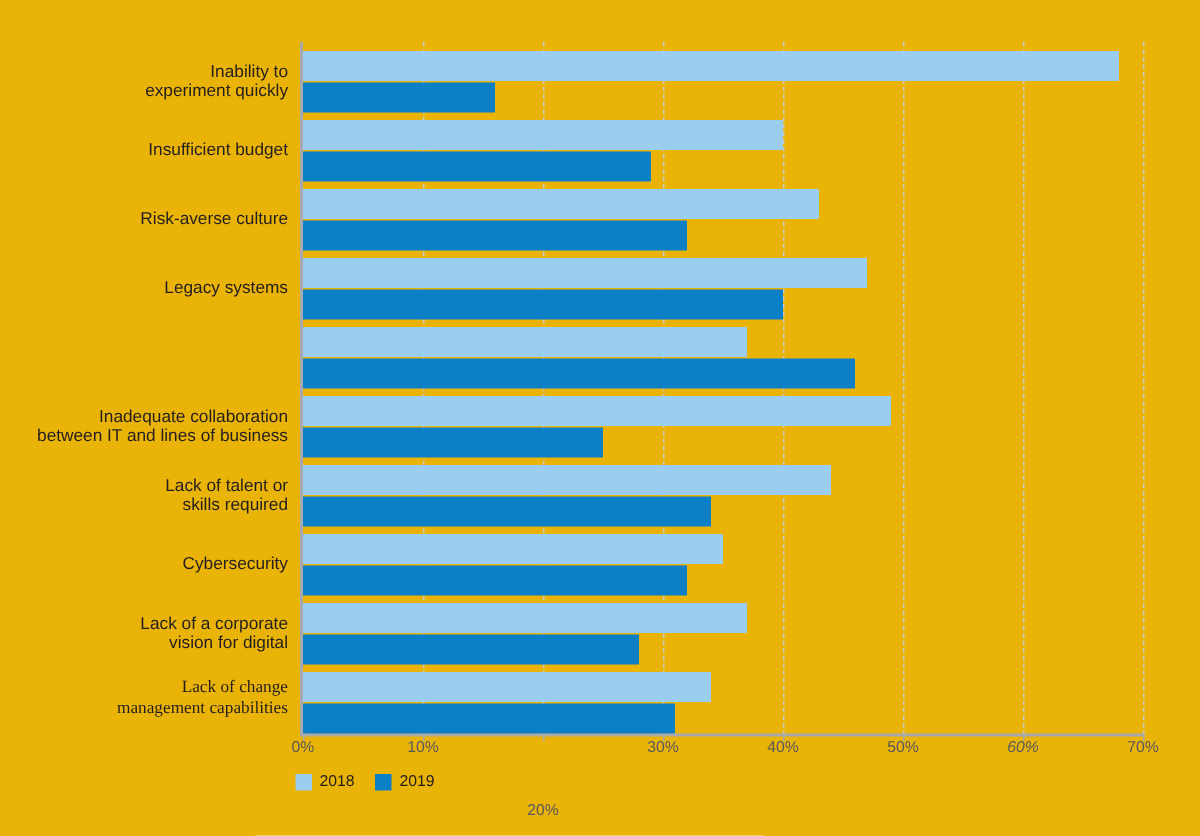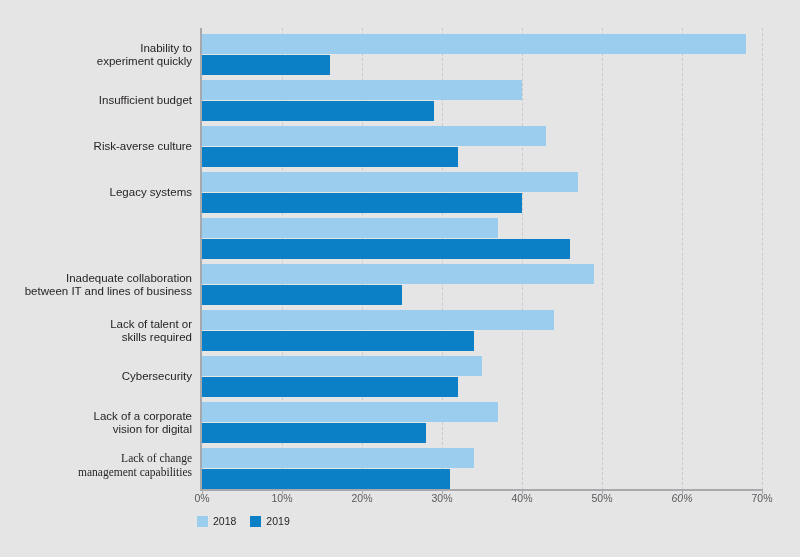--- a/index.html
+++ b/index.html
@@ -11,21 +11,21 @@
     width: 800px;
     height: 557px;
     font-family: "Liberation Sans", sans-serif;
     color: #231f20;
     overflow: hidden;
   }
   #chart-root {
     position: relative;
     width: 800px;
     height: 557px;
-    background: #e5e5e5;
+    background: #eab308;
   }
 
   
   .plot-area {
     position: absolute;
     left: 202px;
     top: 28px;
     width: 560px;          
     height: 462px;
   }
@@ -208,21 +208,21 @@
       </div>
       <div class="cat-row" style="top: 420px;">
         <div class="bar y2018" title="2018: 34%" style="width: 272px; background: rgb(155, 205, 239);"></div>
         <div class="bar y2019" title="2019: 31%" style="width: 248px; background: rgb(11, 128, 198);"></div>
       </div>
     </div>
 
   <div class="xticks">
       <div class="xtick" style="left: 0px;">0%</div>
       <div class="xtick" style="left: 80px; text-align: right;">10%</div>
-      <div class="xtick" style="left: 160px;">20%</div>
+      <div class="xtick" style="left: 160px; margin-top: 42px;">20%</div>
       <div class="xtick" style="left: 240px;">30%</div>
       <div class="xtick" style="left: 320px;">40%</div>
       <div class="xtick" style="left: 400px;">50%</div>
       <div class="xtick" style="left: 480px; font-style: italic;">60%</div>
       <div class="xtick" style="left: 560px;">70%</div>
     </div>
 
   <div class="legend">
       <div class="legend-item">
         <span class="legend-swatch" style="background: rgb(155, 205, 239);"></span>

